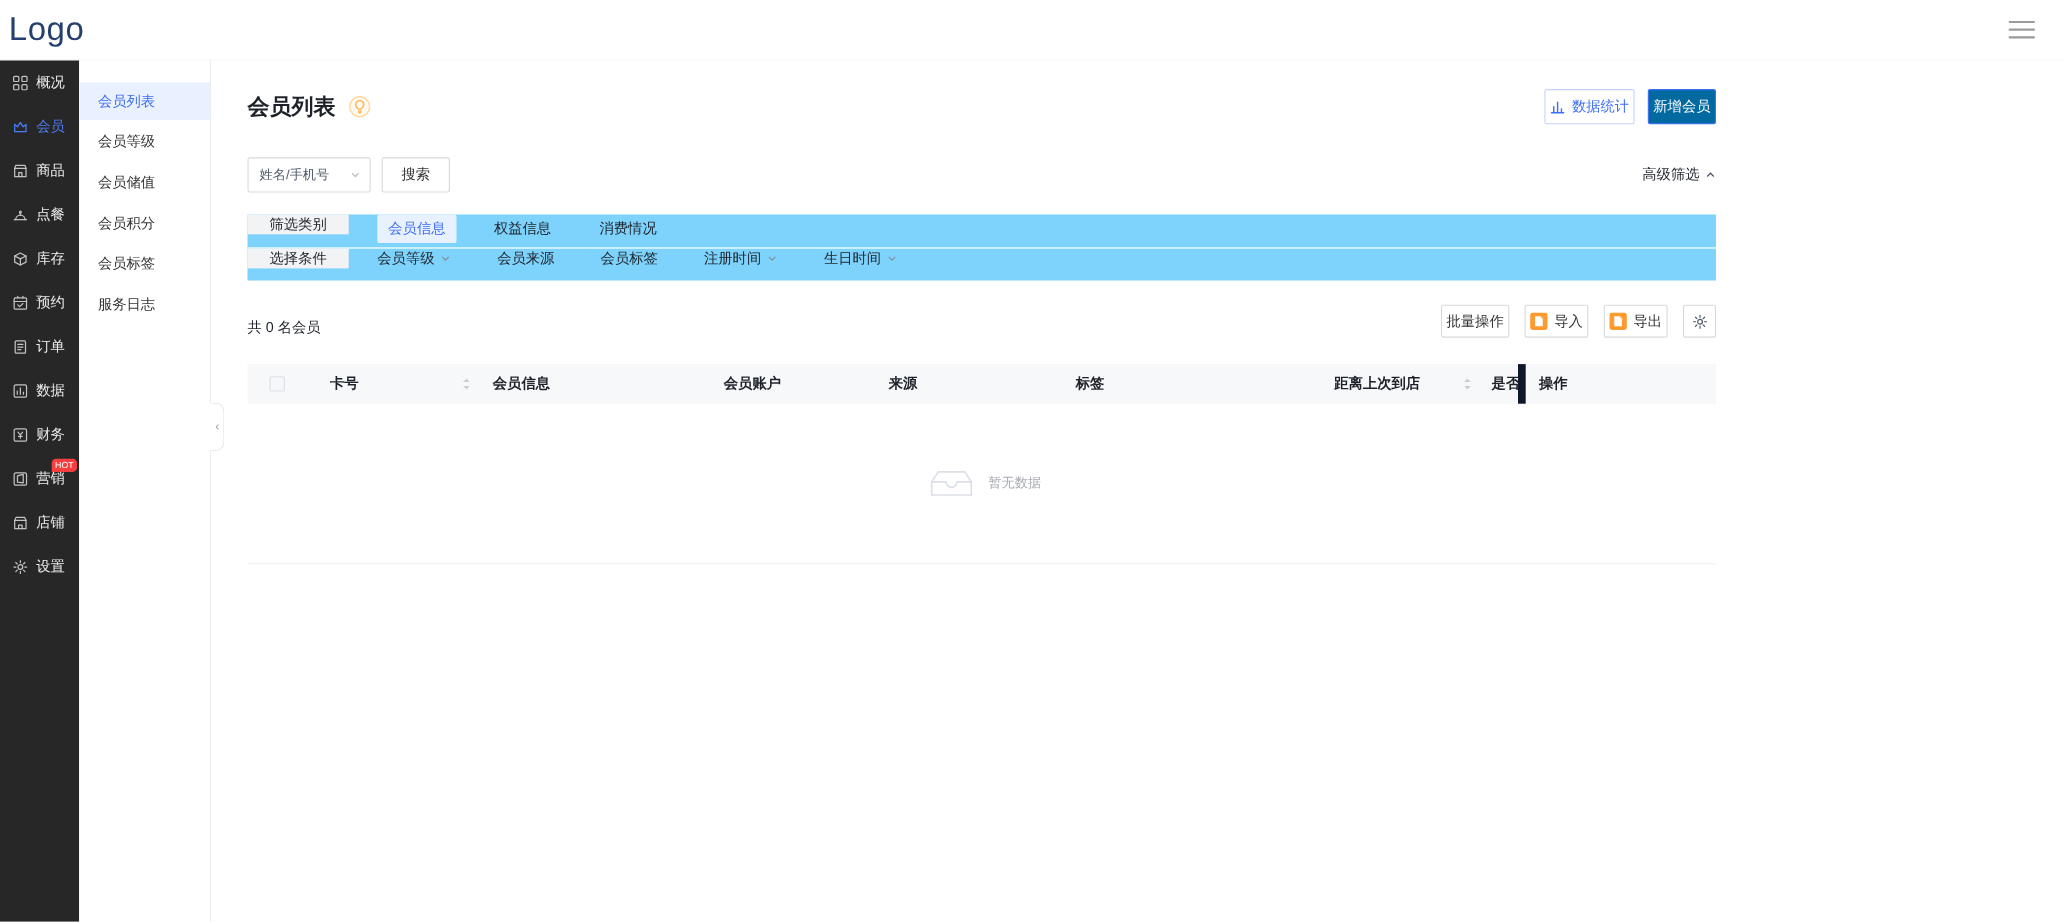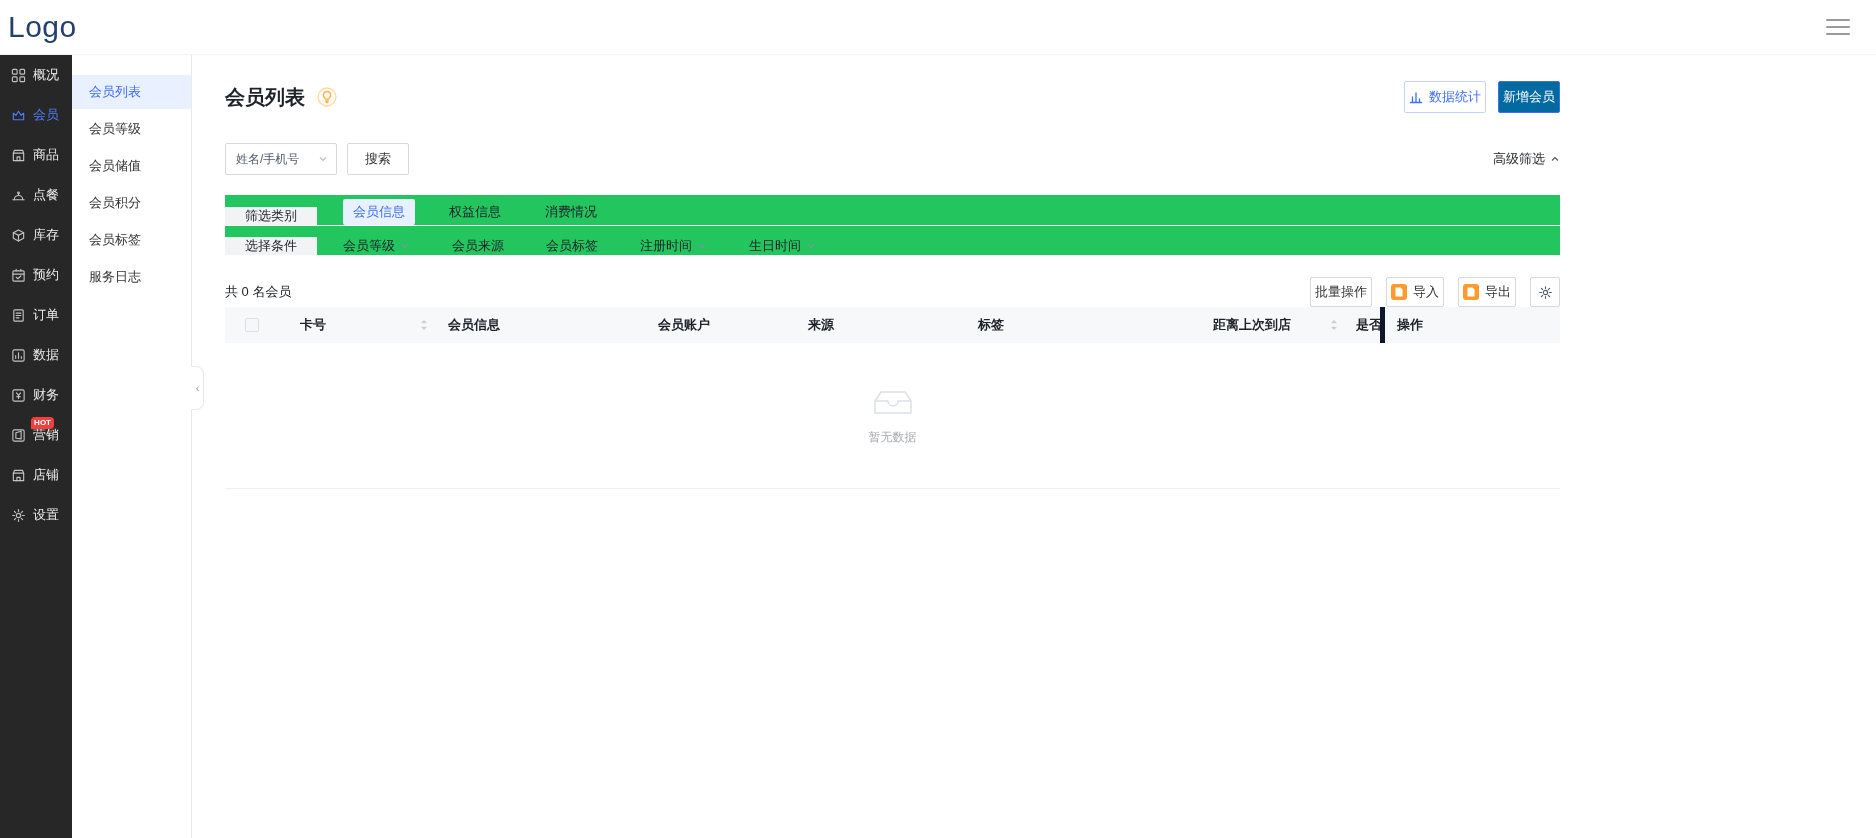--- a/index.html
+++ b/index.html
@@ -16,22 +16,22 @@
 
   
   .layout{display:flex;height:783px;position:relative}
 
   
   .side-dark{width:72px;background:#272727;flex-shrink:0}
   .side-item{height:40px;display:flex;align-items:center;padding-left:11px;gap:7px;
     color:#ececec;font-size:13px;cursor:pointer;position:relative}
   .side-item .side-ico{color:#c3c3c3;display:flex;width:15px;height:15px}
   .side-item.active,.side-item.active .side-ico{color:#4d7df8}
-  .hot-badge{position:absolute;top:2px;right:18px;background:#f53f3f;color:#fff;font-size:8px;
-    line-height:1;padding:2px 3px;border-radius:4px 4px 4px 0;font-weight:700}
+  .hot-badge{position:absolute;top:2px;right:2px;background:#f53f3f;color:#fff;font-size:8px;
+    line-height:1;padding:2px 3px;border-radius:4px 4px 4px 0;font-weight:400}
 
   
   .side-sub{width:120px;background:#fff;border-right:1px solid #e9e9e9;padding-top:20px;flex-shrink:0}
   .sub-item{height:34px;display:flex;align-items:center;padding-left:17px;font-size:13px;
     color:#333;cursor:pointer;margin-bottom:3px}
   .sub-item.active{background:#e9f0ff;color:#3D6EF5}
 
   .collapse-tab{position:absolute;left:191px;top:311px;width:13px;height:44px;background:#fff;
     border:1px solid #e9e9e9;border-left:1px solid #fff;border-radius:0 8px 8px 0;display:flex;
     align-items:center;justify-content:center;color:#999;font-size:11px;cursor:pointer;z-index:2}
@@ -60,53 +60,53 @@
     align-items:center;padding:0 8px;gap:6px;margin-right:8px;background:#fff}
   .search-box input{border:none;outline:none;flex:1;font-size:13px;color:#333;
     font-family:inherit;background:transparent;min-width:0}
   .search-box input::placeholder{color:#c0c4cc}
   .btn-search{width:62px}
   .adv{margin-left:auto;font-size:13px;color:#1d2129;display:flex;align-items:center;gap:5px;cursor:pointer}
   .chev{display:flex}
   .chev.up{transform:rotate(180deg)}
 
   .filter-panel{margin-bottom:22px}
-  .filter-row{display:flex;height:30px;background:#22c55e;align-items:flex-end}
+  .filter-row{display:flex;height:30px;background:#7dd3fc;align-items:flex-start}
   .filter-row + .filter-row{border-top:1px solid #fff}
   .filter-label{width:92px;background:#f2f3f5;display:flex;align-items:center;justify-content:center;
     font-size:13px;color:#1d2129;flex-shrink:0}
   .filter-content{display:flex;align-items:center;padding-left:26px;gap:24px;font-size:13px;color:#1d2129}
   .filter-content.conds{gap:42px}
   .cat{padding:4px 10px;border-radius:2px;cursor:pointer}
   .cat.active{background:#e8f1ff;color:#3D6EF5}
   .cond{display:flex;align-items:center;gap:5px;cursor:pointer}
 
-  .list-toolbar{display:flex;justify-content:space-between;align-items:center;margin-bottom:0;height:30px}
+  .list-toolbar{display:flex;justify-content:space-between;align-items:flex-end;margin-bottom:24px;height:30px}
   .summary{font-size:13px;color:#1d2129}
   .toolbar-actions{display:flex;gap:14px}
   .toolbar-actions .btn{height:30px}
   .btn-icon{width:30px;padding:0}
 
   .thead{display:flex;height:36px;background:#f7f8fa;align-items:center}
   .th{display:flex;align-items:center;height:100%;font-size:13px;font-weight:700;color:#1d2129;
     padding-left:8px;overflow:hidden;white-space:nowrap;cursor:pointer}
   .th .sort{margin-left:auto;margin-right:12px;display:flex;flex-shrink:0}
   .thead .i0{width:60px;padding-left:20px}
   .thead .i1{width:155px;padding-left:15px}
   .thead .i2{width:210px}
   .thead .i3{width:150px}
   .thead .i4{width:170px}
   .thead .i5{width:235px}
   .thead .i6{width:145px}
   .thead .i7{width:30px;padding-left:6px}
-  .thead .i8{width:180px;padding-left:12px;border-left:5px solid #0f172a}
+  .thead .i8{width:180px;padding-left:12px;border-left:7px solid #0f172a}
   .cb{width:14px;height:14px;border:1px solid #dcdfe6;background:#f5f7fa;border-radius:2px;
     display:inline-block;cursor:pointer}
 
-  .empty{height:146px;display:flex;flex-direction:column;align-items:center;justify-content:center;
+  .empty{height:146px;display:flex;align-items:center;justify-content:center;
     gap:8px;border-bottom:1px solid #f0f0f0}
   .empty-text{font-size:12px;color:#a8abb2}
 </style>
 </head>
 <body>
 
 <header class="topbar">
   <div class="logo">Logo</div>
   <div class="hamburger">
       <i></i>

